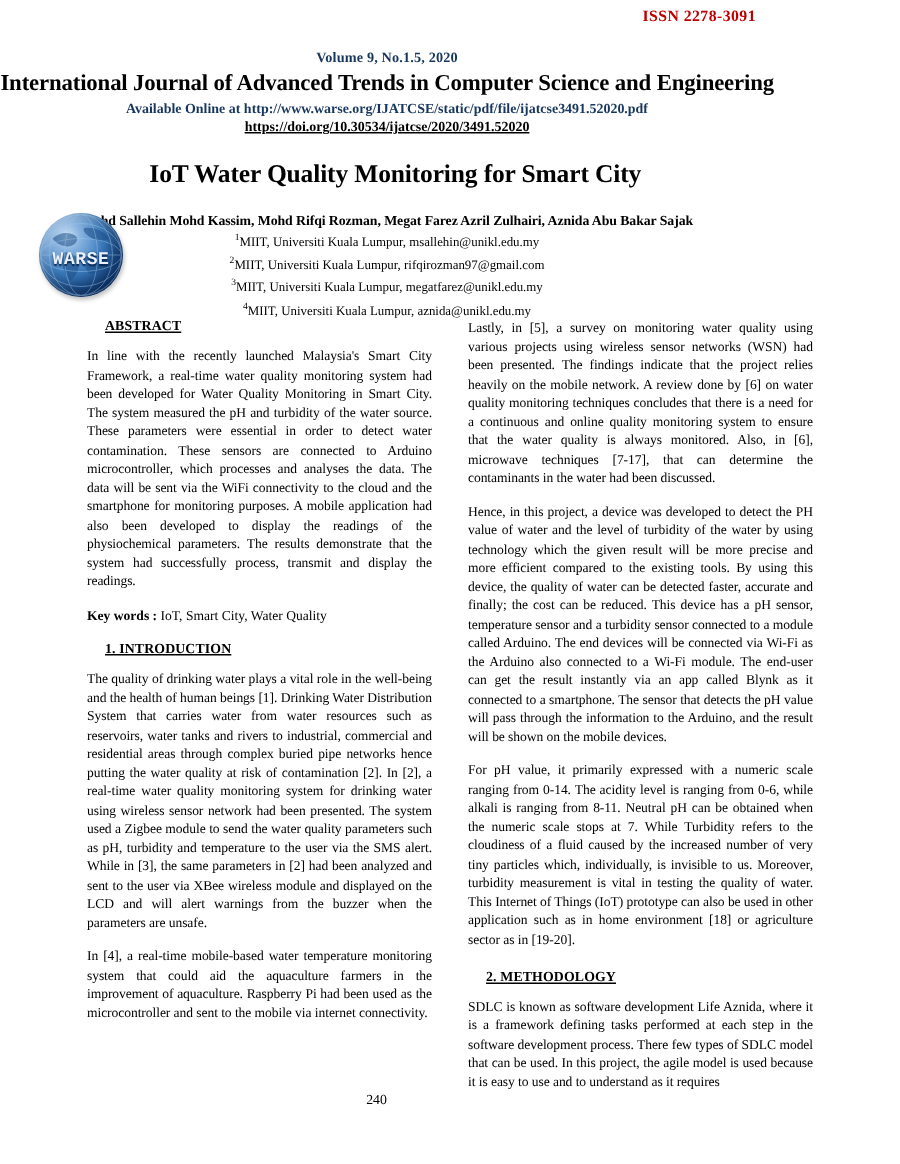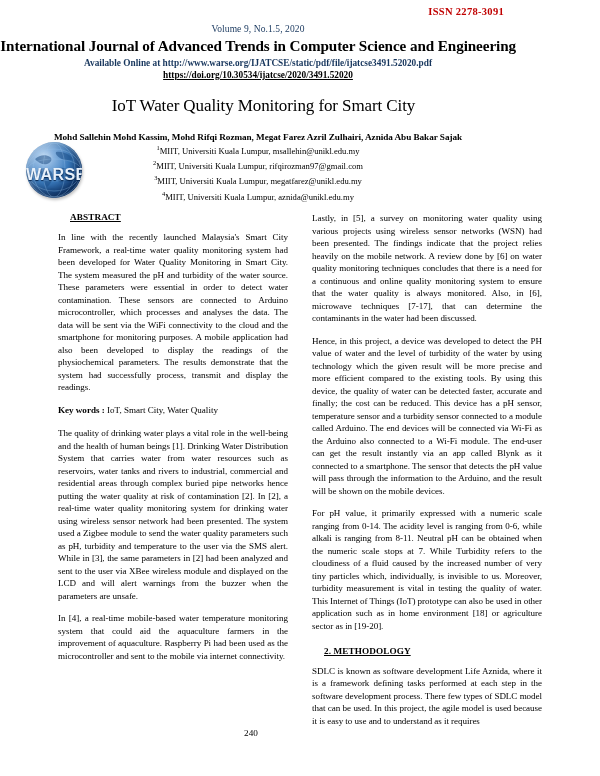--- a/index.html
+++ b/index.html
@@ -29,24 +29,24 @@
     position: absolute;
     top: 6px;
     right: 12px;
     font-weight: bold;
     font-size: 10.5px;
     color: #c00000;
     letter-spacing: 0.3px;
   }
   .volume-line {
     text-align: center;
-    font-weight: normal;
+    font-weight: bold;
     font-size: 9.5px;
     color: #17365d;
-    padding-top: 24px;
+    padding-top: 34px;
     letter-spacing: 0.1px;
   }
   .journal-title {
     text-align: right;
     font-weight: bold;
     font-size: 15.2px;
     color: #000000;
     margin-top: 3px;
     letter-spacing: -0.1px;
   }
@@ -62,21 +62,21 @@
     font-weight: bold;
     font-size: 9.3px;
     color: #000000;
     margin-top: 2px;
     text-decoration: underline;
   }
 
   
   .paper-title {
     text-align: center;
-    font-weight: normal;
+    font-weight: bold;
     font-size: 17px;
     margin-top: 16px;
     letter-spacing: -0.1px;
     margin-left: 11px;
   }
 
   .authors {
     text-align: center;
     font-weight: bold;
     font-size: 9.2px;
@@ -116,24 +116,24 @@
                 inset 3px 3px 8px rgba(255,255,255,0.35),
                 1px 2px 3px rgba(0,0,0,0.25);
     overflow: hidden;
   }
   .globe svg { position:absolute; left:0; top:0; }
   .globe-text {
     position: absolute;
     left: 0;
     top: 24px;
     width: 56px;
-    text-align: left;
-    font-family: Liberation Sans, sans-serif;
-    font-weight: bold;
-    font-size: 16px;
+    text-align: center;
+    font-family: Liberation Mono, monospace;
+    font-weight: bold;
+    font-size: 12px;
     color: #e8f1fb;
     letter-spacing: 0.4px;
     text-shadow: 0 1px 1px rgba(0,30,70,0.9);
   }
 
   
   .columns {
     position: absolute;
     left: 0;
     top: 212px;
@@ -225,20 +225,21 @@
   </div>
 
   <div class="columns">
 
     <div class="col col-left">
       <div class="sec-head">ABSTRACT</div>
       <p class="body">In line with the recently launched Malaysia's Smart City Framework, a real-time water quality monitoring system had been developed for Water Quality Monitoring in Smart City. The system measured the pH and turbidity of the water source. These parameters were essential in order to detect water contamination. These sensors are connected to Arduino microcontroller, which processes and analyses the data. The data will be sent via the WiFi connectivity to the cloud and the smartphone for monitoring purposes. A mobile application had also been developed to display the readings of the physiochemical parameters. The results demonstrate that the system had successfully process, transmit and display the readings.</p>
 
       <div class="keywords"><b>Key words :</b> <span>IoT, Smart City, Water Quality</span></div>
 
+      <div class="sec-head">1. INTRODUCTION</div>
       <p class="body">The quality of drinking water plays a vital role in the well-being and the health of human beings [1]. Drinking Water Distribution System that carries water from water resources such as reservoirs, water tanks and rivers to industrial, commercial and residential areas through complex buried pipe networks hence putting the water quality at risk of contamination [2]. In [2], a real-time water quality monitoring system for drinking water using wireless sensor network had been presented. The system used a Zigbee module to send the water quality parameters such as pH, turbidity and temperature to the user via the SMS alert. While in [3], the same parameters in [2] had been analyzed and sent to the user via XBee wireless module and displayed on the LCD and will alert warnings from the buzzer when the parameters are unsafe.</p>
       <p class="body">In [4], a real-time mobile-based water temperature monitoring system that could aid the aquaculture farmers in the improvement of aquaculture. Raspberry Pi had been used as the microcontroller and sent to the mobile via internet connectivity.</p>
     </div>
 
     <div class="col col-right">
       <p class="body">Lastly, in [5], a survey on monitoring water quality using various projects using wireless sensor networks (WSN) had been presented. The findings indicate that the project relies heavily on the mobile network. A review done by [6] on water quality monitoring techniques concludes that there is a need for a continuous and online quality monitoring system to ensure that the water quality is always monitored. Also, in [6], microwave techniques [7-17], that can determine the contaminants in the water had been discussed.</p>
       <p class="body">Hence, in this project, a device was developed to detect the PH value of water and the level of turbidity of the water by using technology which the given result will be more precise and more efficient compared to the existing tools. By using this device, the quality of water can be detected faster, accurate and finally; the cost can be reduced. This device has a pH sensor, temperature sensor and a turbidity sensor connected to a module called Arduino. The end devices will be connected via Wi-Fi as the Arduino also connected to a Wi-Fi module. The end-user can get the result instantly via an app called Blynk as it connected to a smartphone. The sensor that detects the pH value will pass through the information to the Arduino, and the result will be shown on the mobile devices.</p>
       <p class="body">For pH value, it primarily expressed with a numeric scale ranging from 0-14. The acidity level is ranging from 0-6, while alkali is ranging from 8-11. Neutral pH can be obtained when the numeric scale stops at 7. While Turbidity refers to the cloudiness of a fluid caused by the increased number of very tiny particles which, individually, is invisible to us. Moreover, turbidity measurement is vital in testing the quality of water. This Internet of Things (IoT) prototype can also be used in other application such as in home environment [18] or agriculture sector as in [19-20].</p>
 
       <div class="sec-head spaced">2. METHODOLOGY</div>

